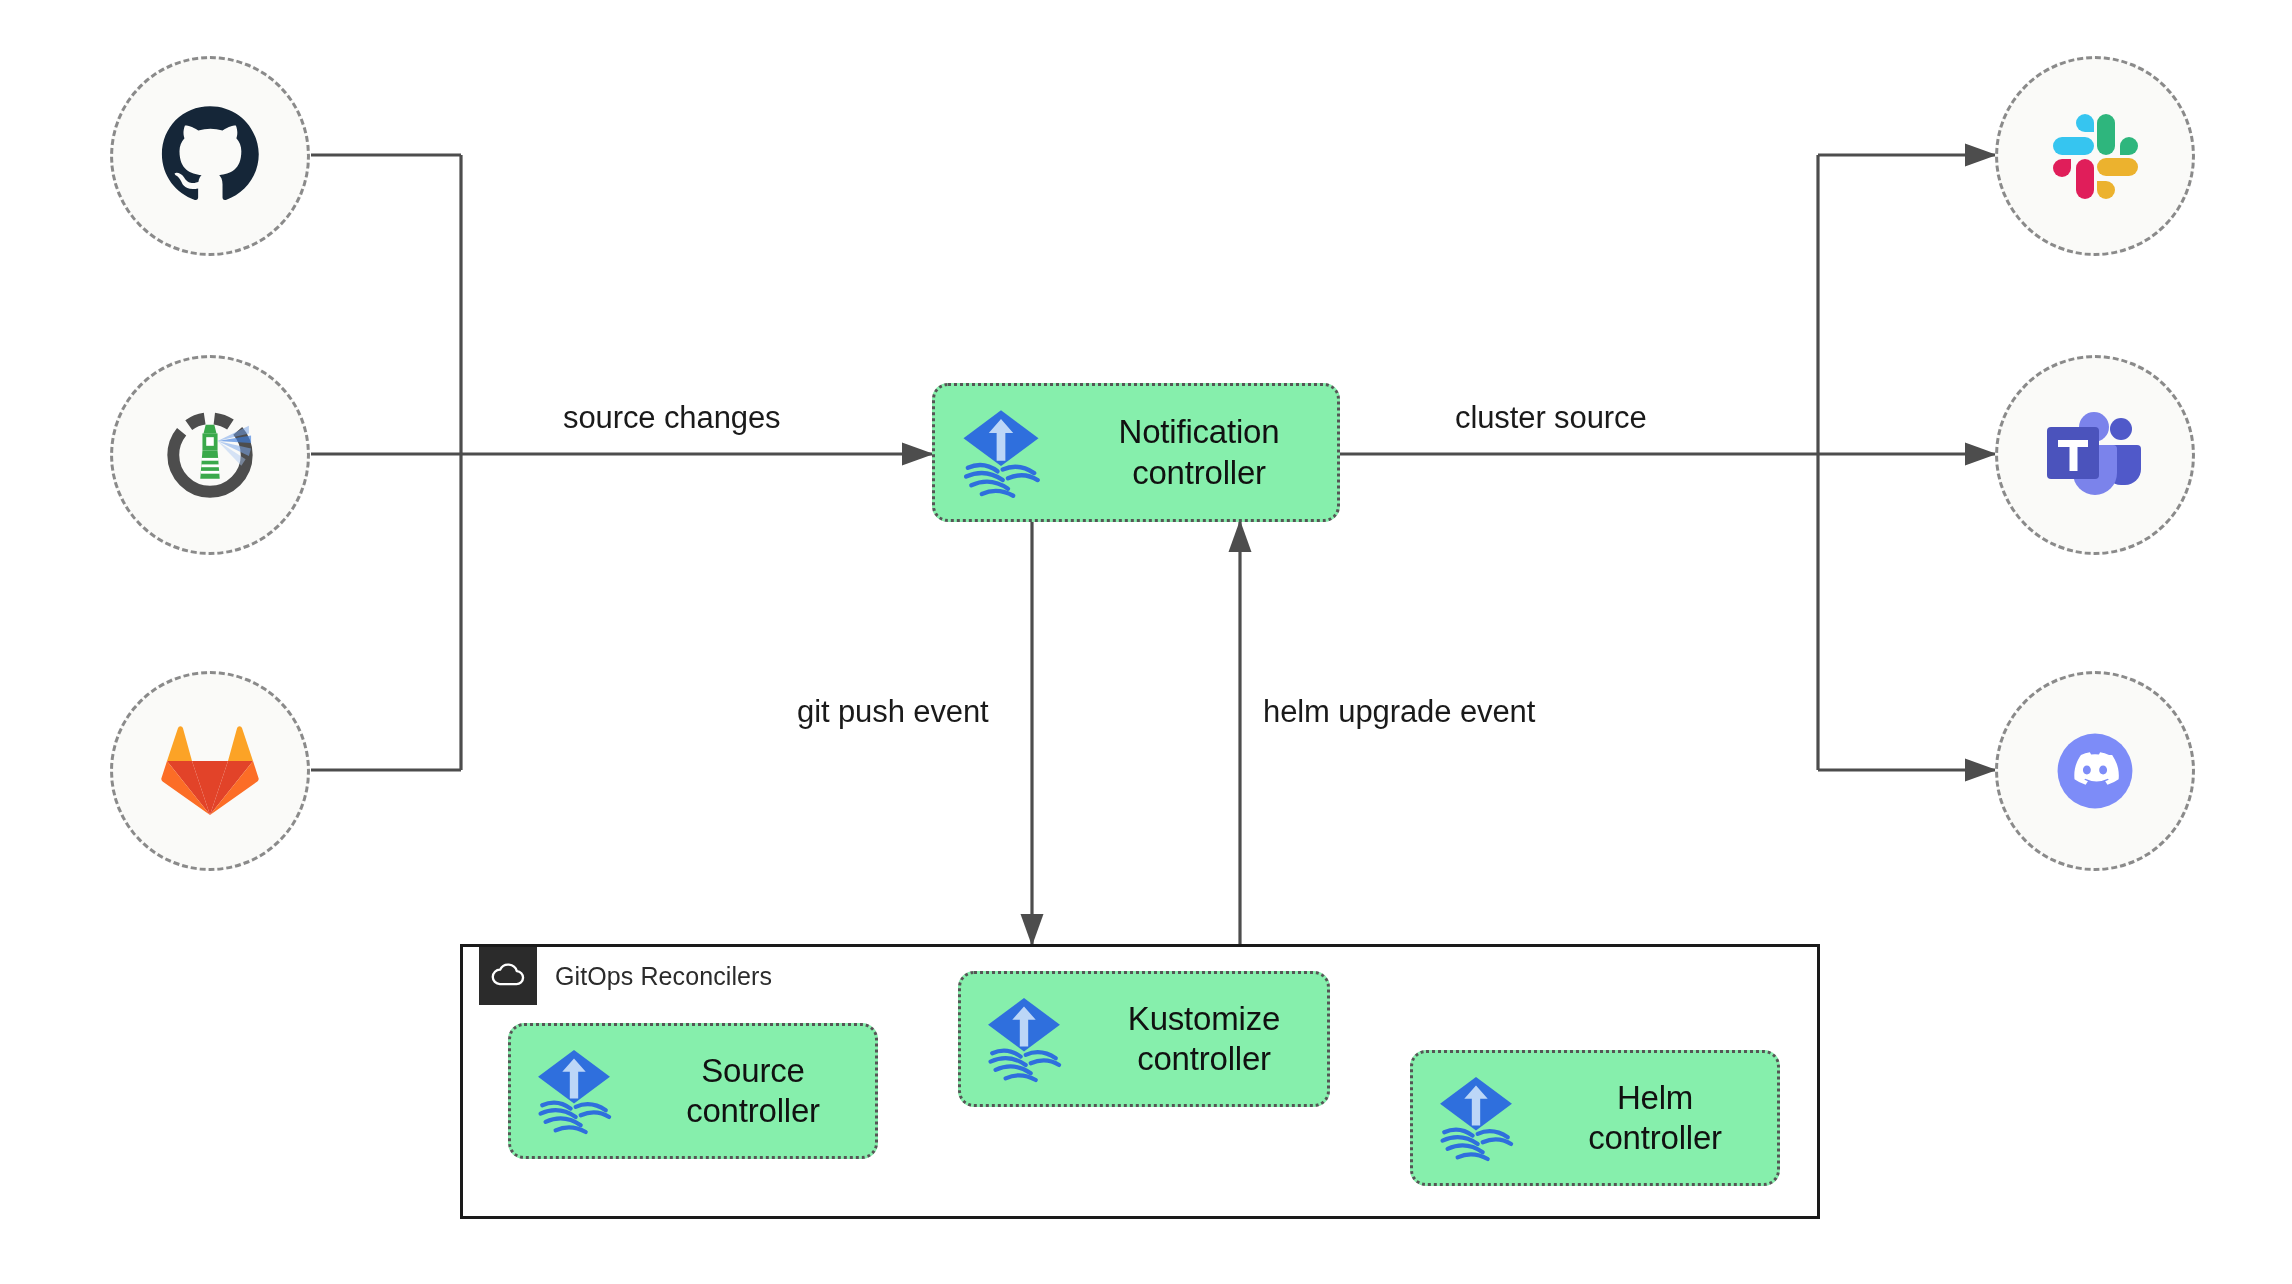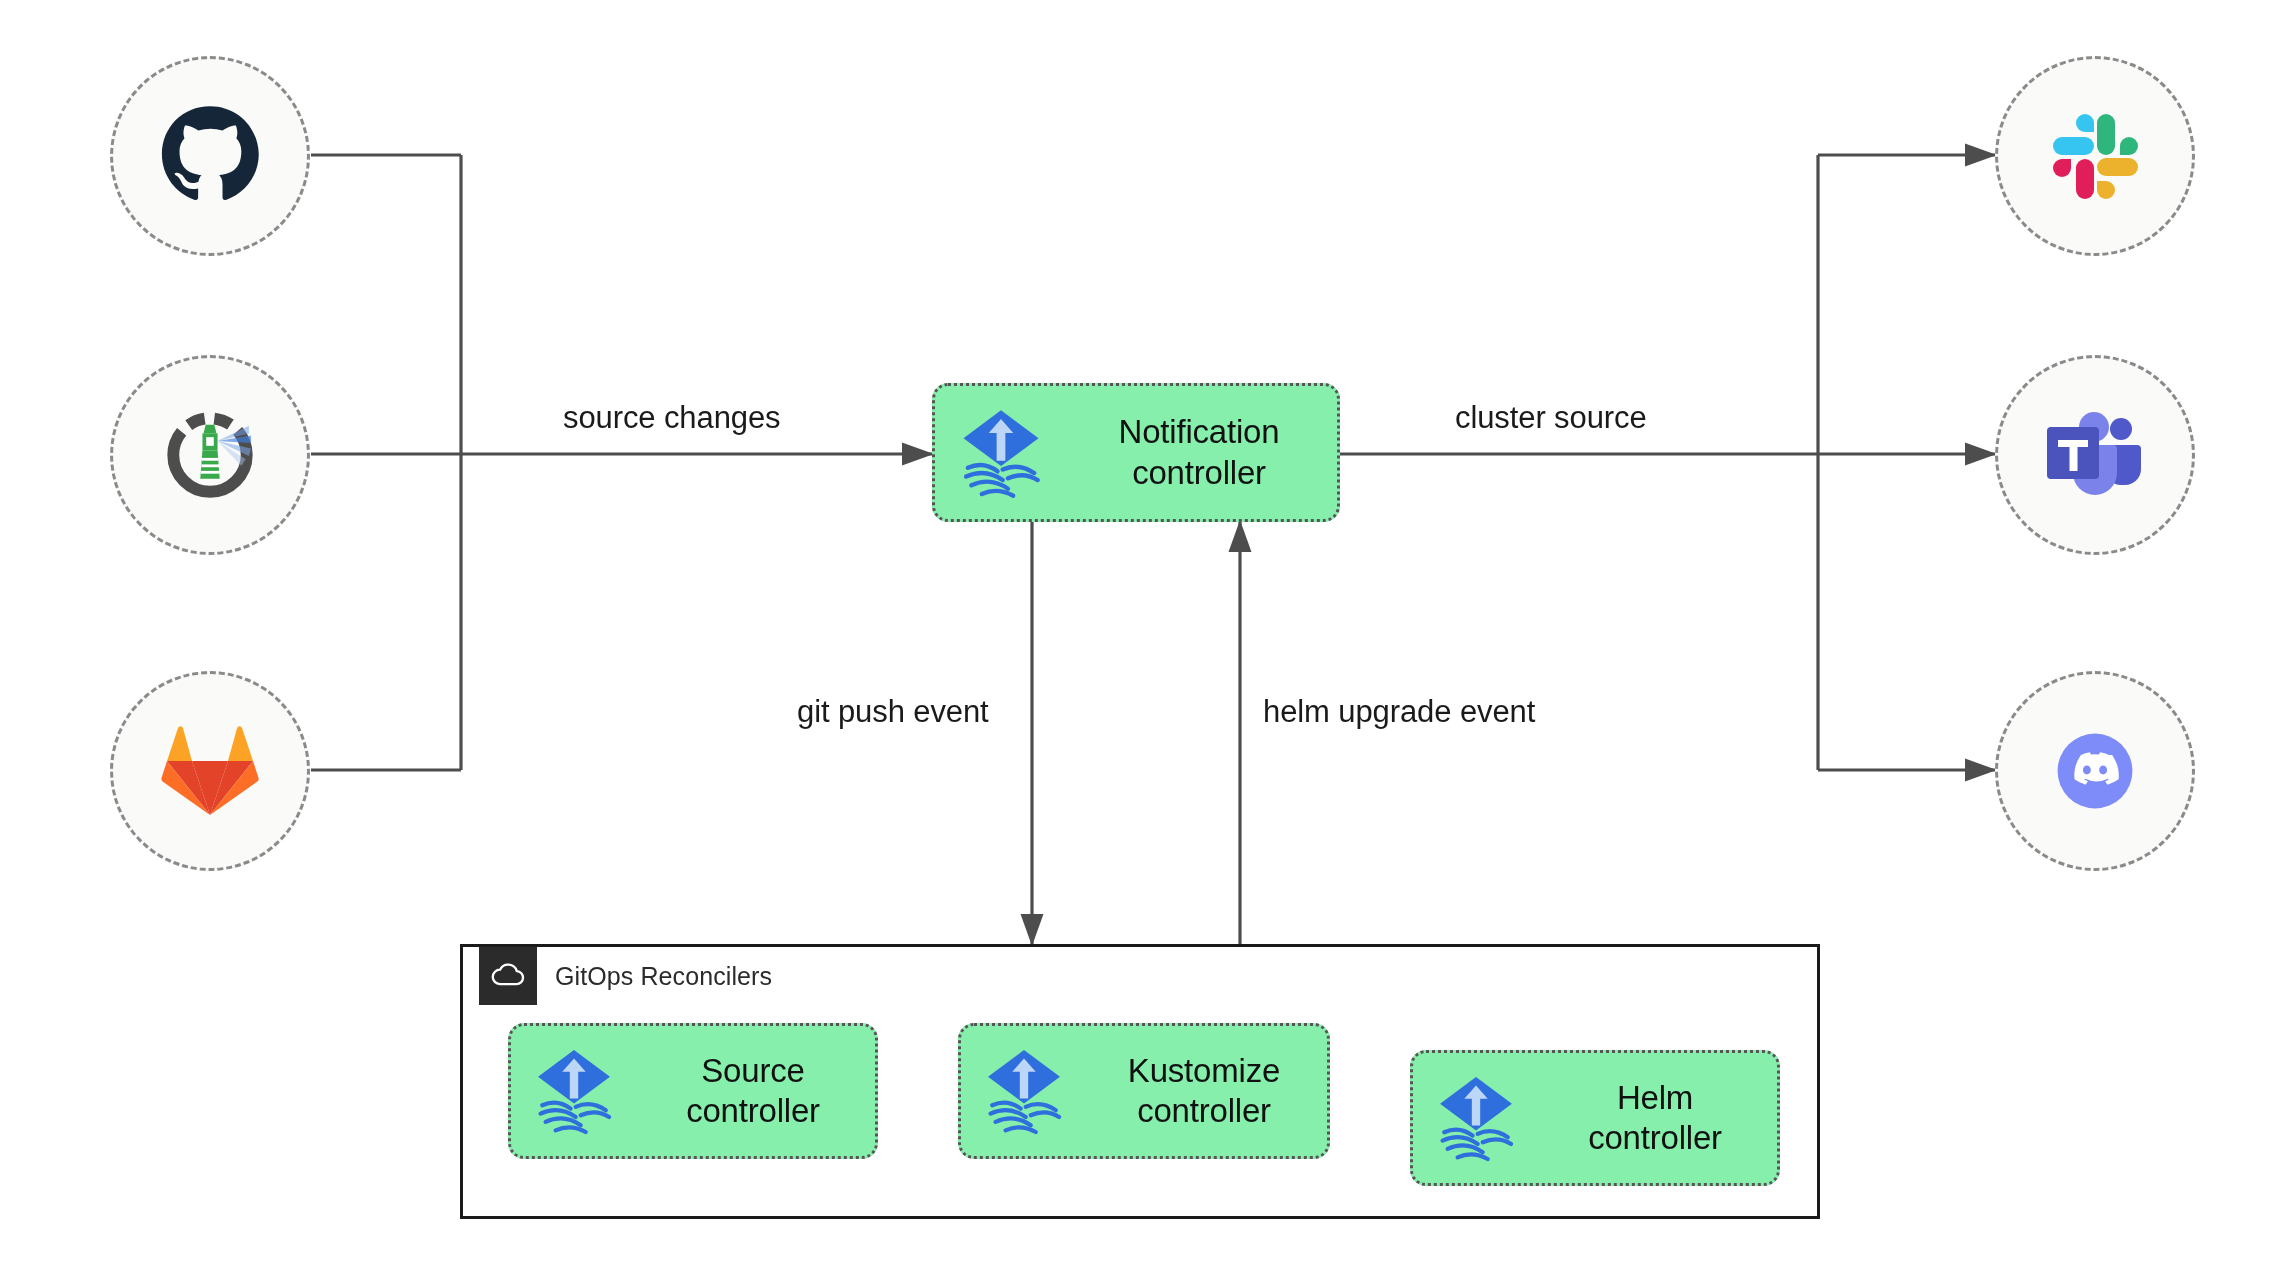--- a/index.html
+++ b/index.html
@@ -216,21 +216,21 @@
           <path d="M28 102 Q46 94 64 104"></path>
           <path d="M52 74 Q70 66 88 78"></path>
           <path d="M58 84 Q76 76 92 86"></path>
         </g>
       </svg>
     </span>
     <span class="ctrl-label">Source
 controller</span>
   </div>
 
-  <div class="ctrl-card" style="left:958px;top:1023px;width:372px;height:136px;">
+  <div class="ctrl-card" style="left:958px;top:971px;width:372px;height:136px;">
     <span class="ctrl-icon" style="width:126px;">
       <svg width="84" height="92" viewBox="0 0 100 110" aria-hidden="true">
         <path fill="#2f6fdd" d="M50 6 L93 38 L50 70 L7 38 Z"></path>
         <path fill="#bcd6f7" d="M50 16 L64 32 L55 32 L55 64 L45 64 L45 32 L36 32 Z"></path>
         <g stroke="#2f6fdd" stroke-width="5" fill="none" stroke-linecap="round">
           <path d="M12 72 Q30 64 46 76"></path>
           <path d="M10 82 Q32 72 52 86"></path>
           <path d="M16 92 Q38 82 58 96"></path>
           <path d="M28 102 Q46 94 64 104"></path>
           <path d="M52 74 Q70 66 88 78"></path>

